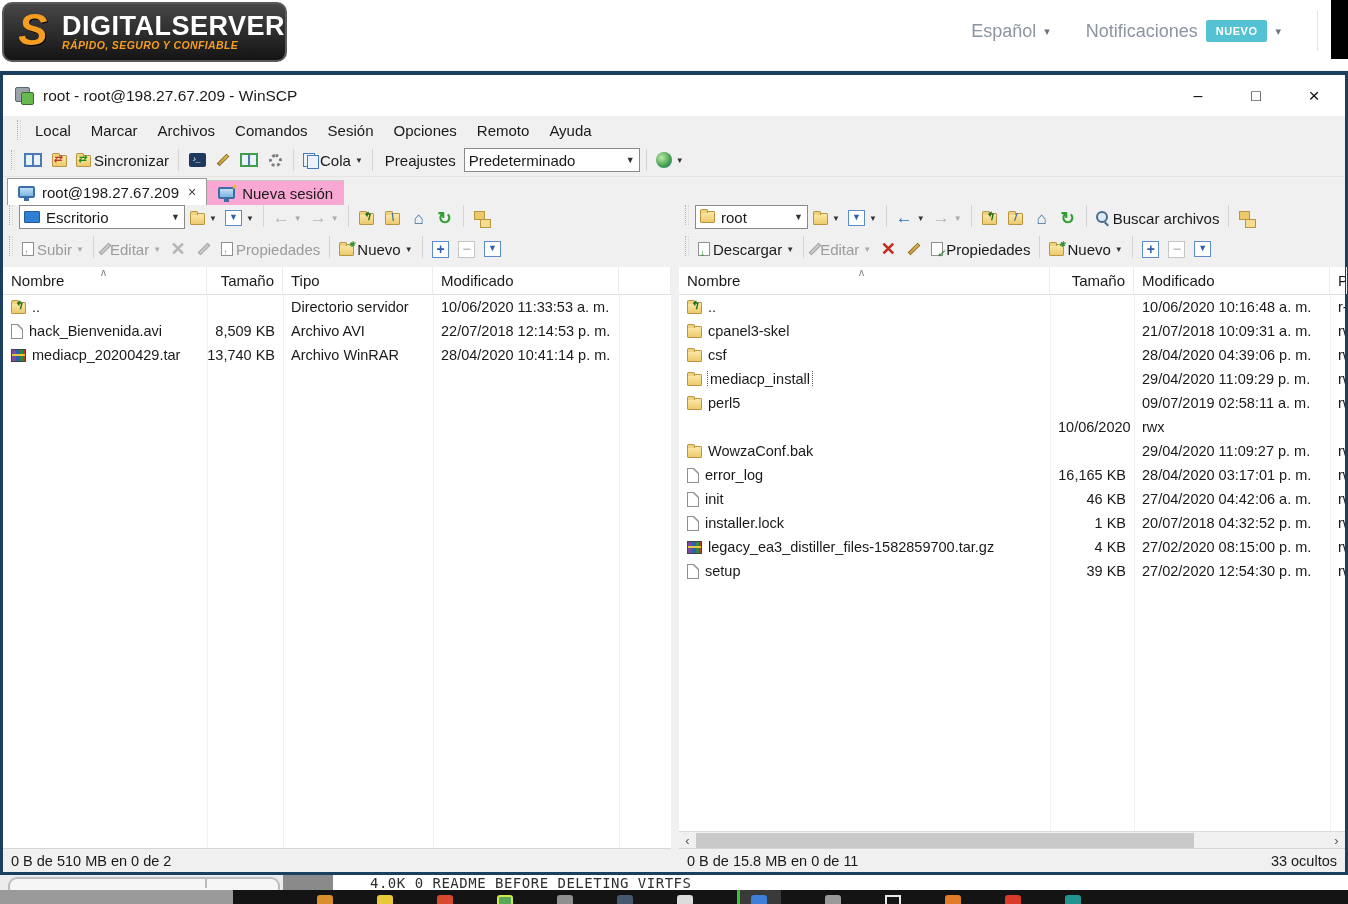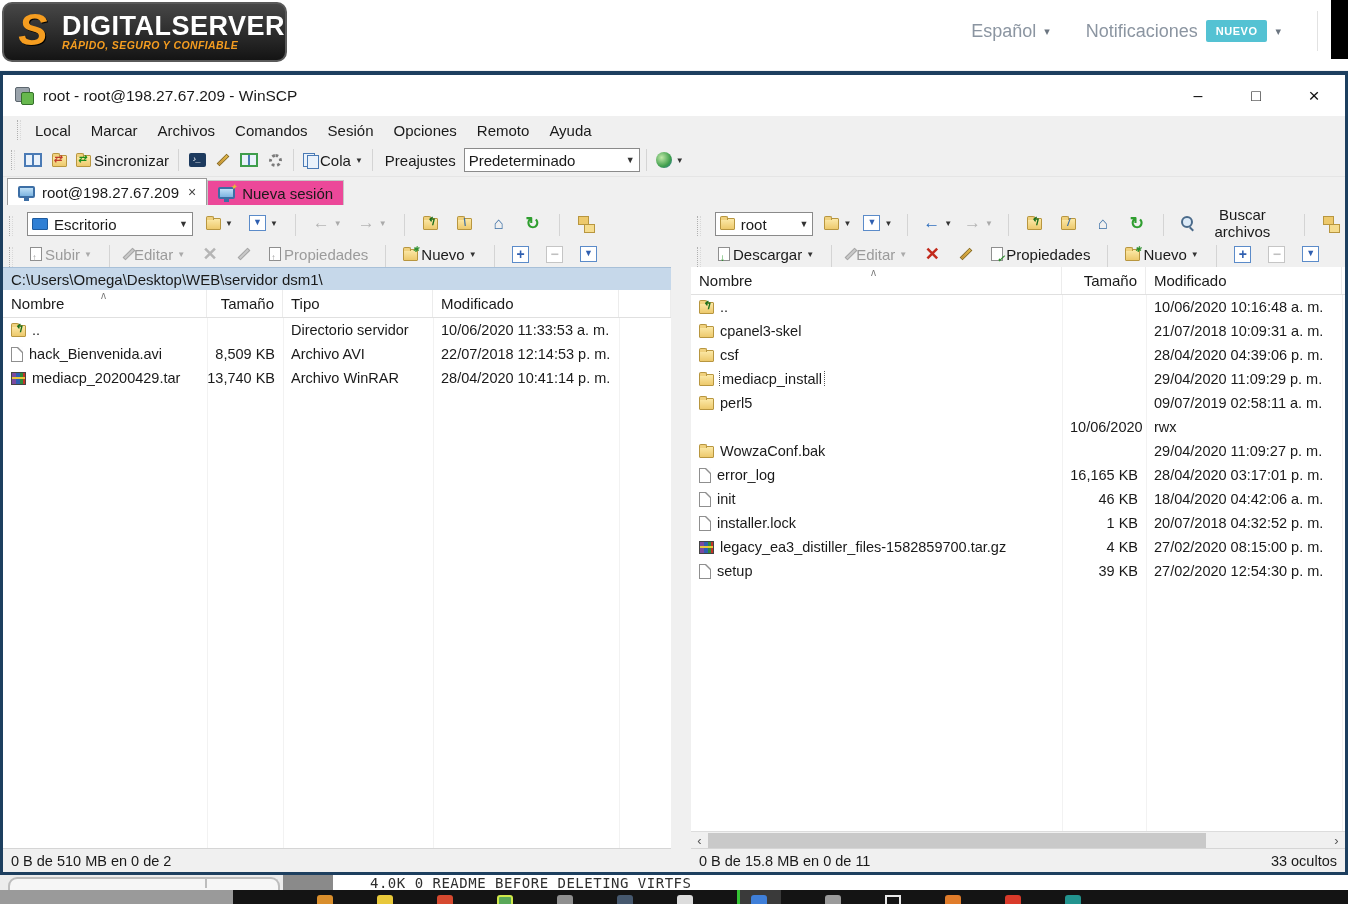--- a/index.html
+++ b/index.html
@@ -81,28 +81,28 @@
 .xmark{font-size:18px;font-weight:bold;line-height:14px}
 .xmark.red{color:#c22a1c}.xmark.gray{color:#b5b5b5}
 .pm{width:17px;height:17px;border:1px solid #5b8bc9;background:#fff;color:#2f5fb0;font-size:14px;font-weight:bold;display:flex;align-items:center;justify-content:center}
 .pm.dim{border-color:#c5c5c5;color:#c0c0c0}
 
 .combo{height:24px;background:#fff;border:1px solid #8a8a8a;display:flex;align-items:center;gap:6px;padding:0 4px;font-size:15px}
 .cbx{margin-left:auto;font-size:9px;color:#333;padding-left:4px}
 
 .tabbar{height:28px;display:flex;align-items:flex-end;padding-left:4px;background:#f0f0f0;flex:0 0 auto}
 .tab{height:27px;display:flex;align-items:center;gap:7px;padding:0 10px;font-size:15px;border:1px solid #9a9a9a;border-bottom:none;background:#fff}
-.tab.inactive{background:#ec4899;border-color:#c6c6c6;height:25px}
+.tab.inactive{background:#f9a8d4;border-color:#c6c6c6;height:25px}
 .tclose{font-size:14px;color:#444;margin-left:2px}
 
 .panels{flex:1;display:flex;background:#f0f0f0;min-height:0}
 .panel{display:flex;flex-direction:column;min-width:0}
 .panel.left{flex:0 0 668px}
-.panel.right{flex:1;margin-left:20px}
-.ptb{height:31px;display:flex;align-items:flex-end;gap:10px;padding:0 2px;flex:0 0 auto;font-size:15px}
+.panel.right{flex:1;margin-left:8px}
+.ptb{height:31px;display:flex;align-items:flex-start;gap:2px;padding:0 2px;flex:0 0 auto;font-size:15px}
 .pathbar{height:23px;background:#c6d8ea;border-top:1px solid #a8c0d8;display:flex;align-items:center;padding:0 8px;font-size:15px;flex:0 0 auto}
 .fhead{background:#fff;border-bottom:1px solid #e0e0e0;height:28px;display:grid;position:relative;font-size:15px;flex:0 0 auto}
 .fhead .hc{display:flex;align-items:center;padding:0 8px;border-right:1px solid #ececec;white-space:nowrap;overflow:hidden}
 .fhead .hc.num{justify-content:flex-end}
 .sortmark{position:absolute;top:0;font-size:10px;color:#777}
 .lgrid{grid-template-columns:204px 76px 150px 186px 1fr}
 .rgrid{grid-template-columns:371px 84px 196px 1fr}
 .fbody{flex:1;background:#fff;position:relative;overflow:hidden;font-size:14.5px;min-height:0}
 .vline{position:absolute;top:0;bottom:0;width:1px;background:#f2f2f2}
 .frow{height:24px;display:grid;align-items:center}
@@ -323,23 +323,20 @@
         <button class="tbtn">
             <span class="pm">+</span>
           </button>
         <button class="tbtn">
             <span class="pm dim">−</span>
           </button>
         <button class="tbtn">
             <i class="i-filter"></i>
           </button>
       </div>
-      <div class="pathbar">
-          <span>C:\Users\Omega\Desktop\WEB\servidor dsm1\</span>
-        </div>
       <div class="fhead lgrid">
         <span class="sortmark" style="left:98px">ᴧ</span>
         <span class="hc">Nombre</span>
         <span class="hc num">Tamaño</span>
         <span class="hc">Tipo</span>
         <span class="hc">Modificado</span>
         <span class="hc"></span>
       </div>
       <div class="fbody" id="lrows">
         <i class="vline" style="left:204px"></i>
@@ -545,21 +542,21 @@
             <span class="fc num">16,165 KB</span>
             <span class="fc">28/04/2020 03:17:01 p. m.</span>
             <span class="fc">rw-</span>
           </div>
           <div class="frow rgrid">
             <span class="fc">
               <i class="i-file"></i>
               <span class="fname">init</span>
             </span>
             <span class="fc num">46 KB</span>
-            <span class="fc">18/04/2020 04:42:06 a. m.</span>
+            <span class="fc">27/04/2020 04:42:06 a. m.</span>
             <span class="fc">rwx</span>
           </div>
           <div class="frow rgrid">
             <span class="fc">
               <i class="i-file"></i>
               <span class="fname">installer.lock</span>
             </span>
             <span class="fc num">1 KB</span>
             <span class="fc">20/07/2018 04:32:52 p. m.</span>
             <span class="fc">rw-</span>

